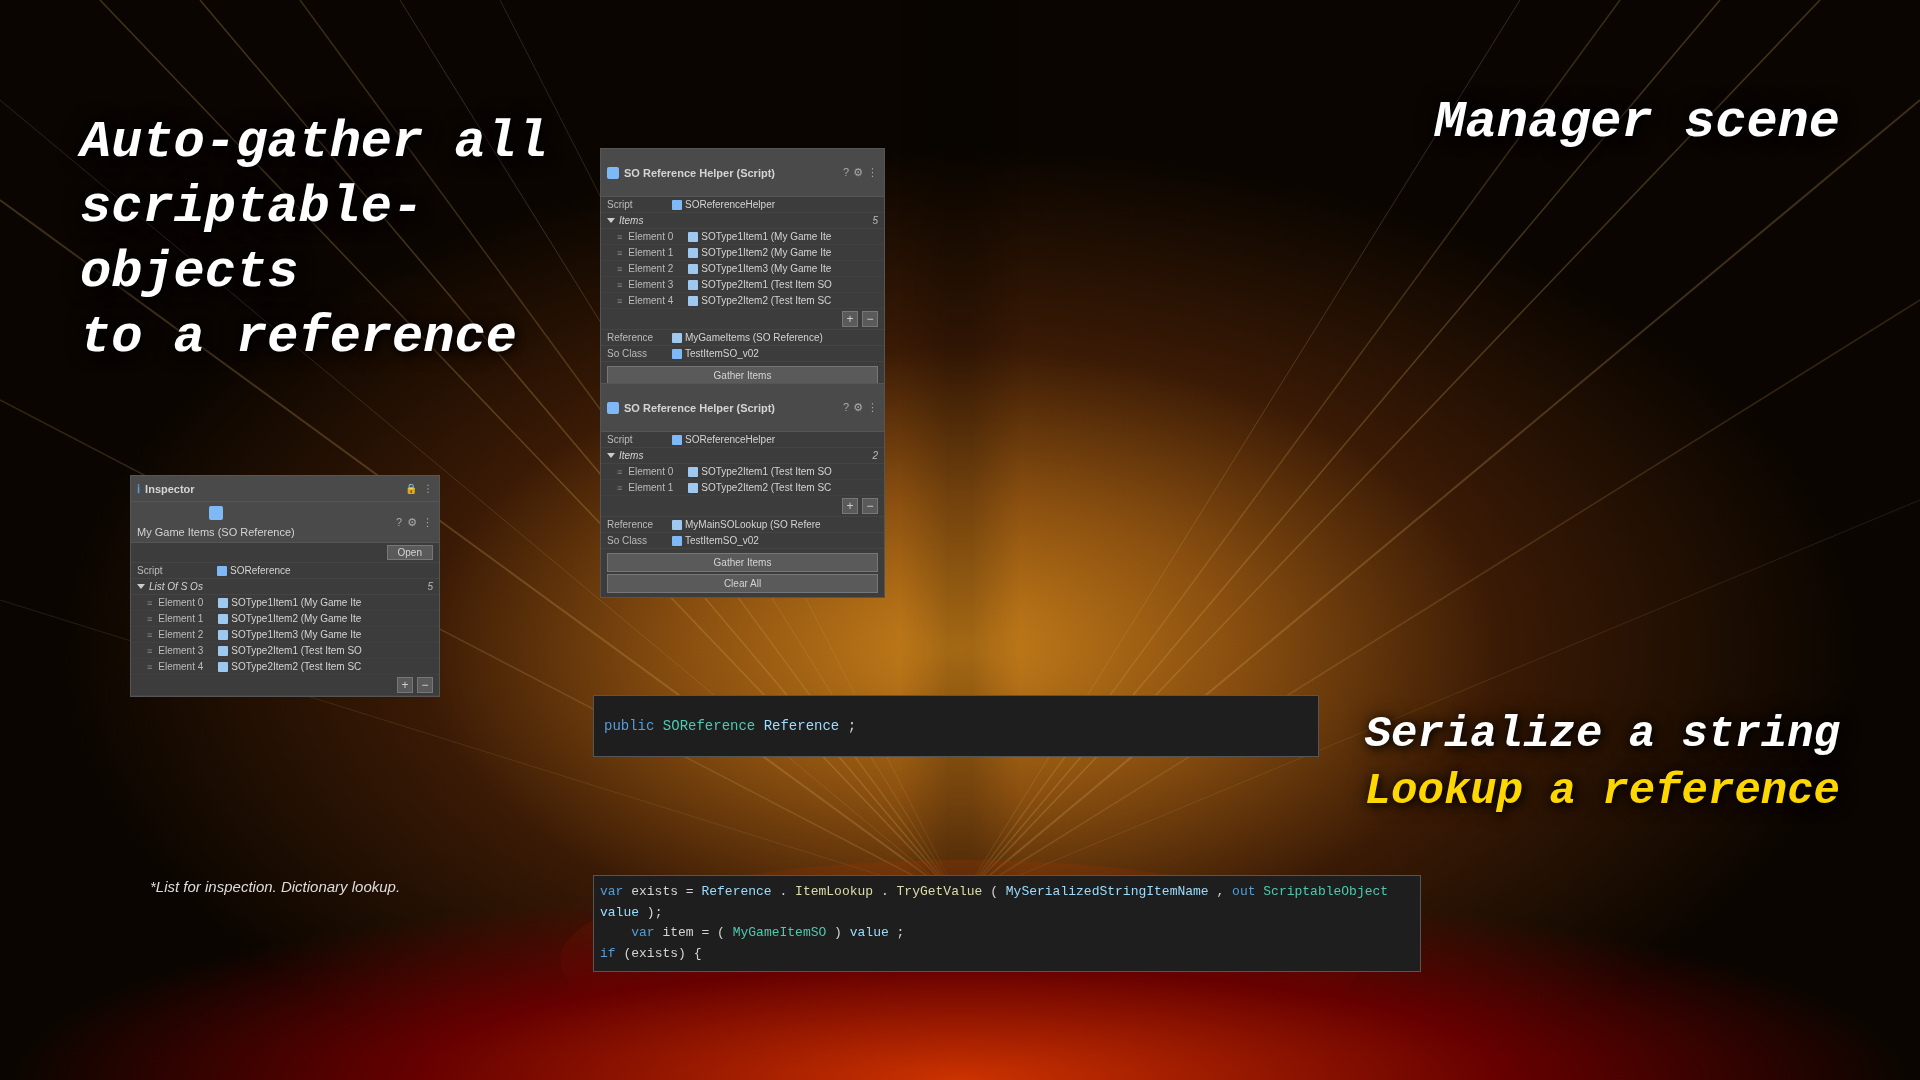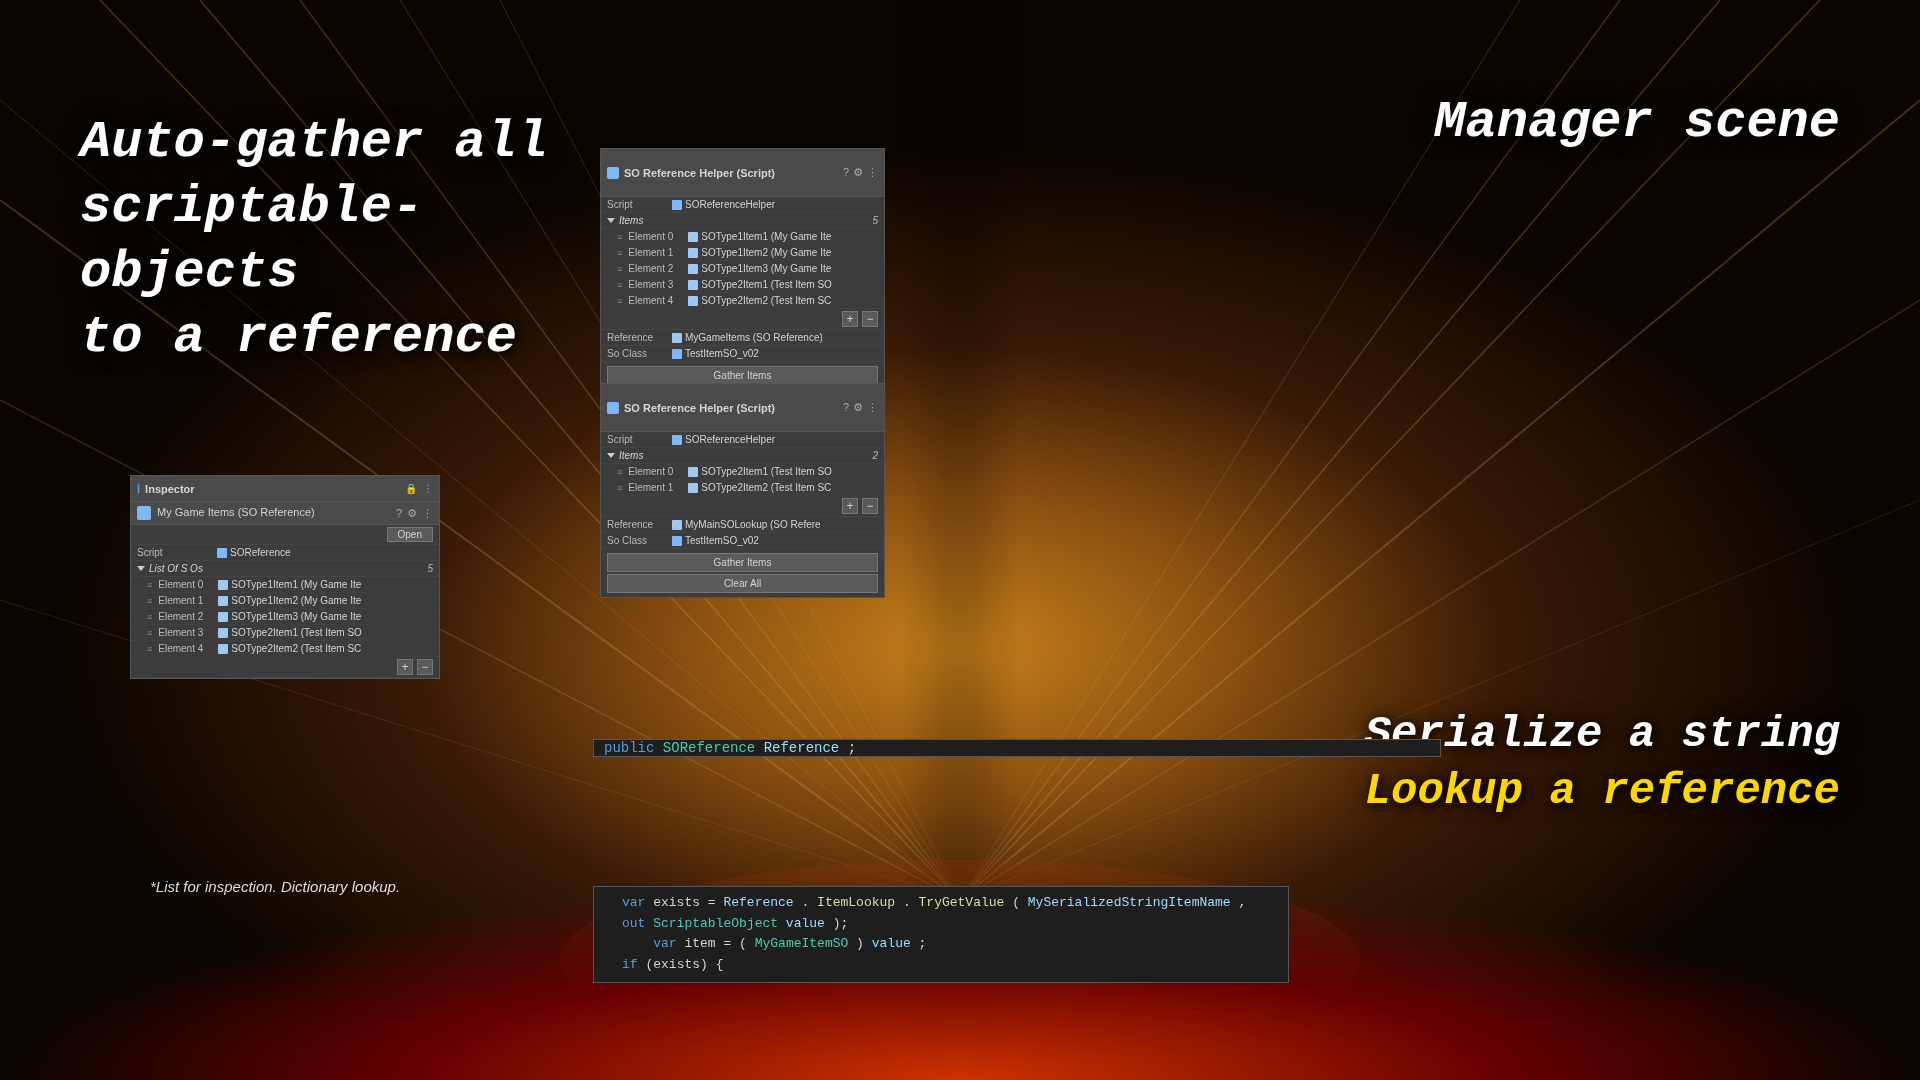--- a/index.html
+++ b/index.html
@@ -116,23 +116,24 @@
       background: #4A4A4A;
       display: flex;
       align-items: center;
       justify-content: space-between;
       padding: 4px 6px;
       border-bottom: 1px solid #555;
     }
 
     .game-items-left {
       display: flex;
-      align-items: flex-start;
+      align-items: center;
       gap: 6px;
       font-size: 11px;
+      flex-direction: column;
     }
 
     .so-icon {
       width: 14px;
       height: 14px;
       background: #7EB8F7;
       border-radius: 2px;
       display: inline-block;
     }
 
@@ -323,37 +324,37 @@
       font-size: 10px;
       cursor: pointer;
       text-align: center;
     }
 
     
     .code-panel-top {
       position: absolute;
       left: 593px;
       bottom: 323px;
-      width: 848px;
+      width: 726px;
       background: #1E1E1E;
       border: 1px solid #555;
-      padding: 0 10px;
+      padding: 22px 10px;
       font-family: 'Courier New', monospace;
       font-size: 14px;
       z-index: 10;
     }
 
     .code-panel-bottom {
       position: absolute;
       left: 593px;
-      bottom: 97px;
-      width: 696px;
+      bottom: 108px;
+      width: 828px;
       background: #1E1E1E;
       border: 1px solid #555;
-      padding: 6px 28px;
+      padding: 6px 6px;
       font-family: 'Courier New', monospace;
       font-size: 13px;
       z-index: 10;
       line-height: 1.6;
     }
 
     .code-keyword { color: #569CD6; }
     .code-class { color: #4EC9B0; }
     .code-var { color: #9CDCFE; }
     .code-plain { color: #D4D4D4; }

